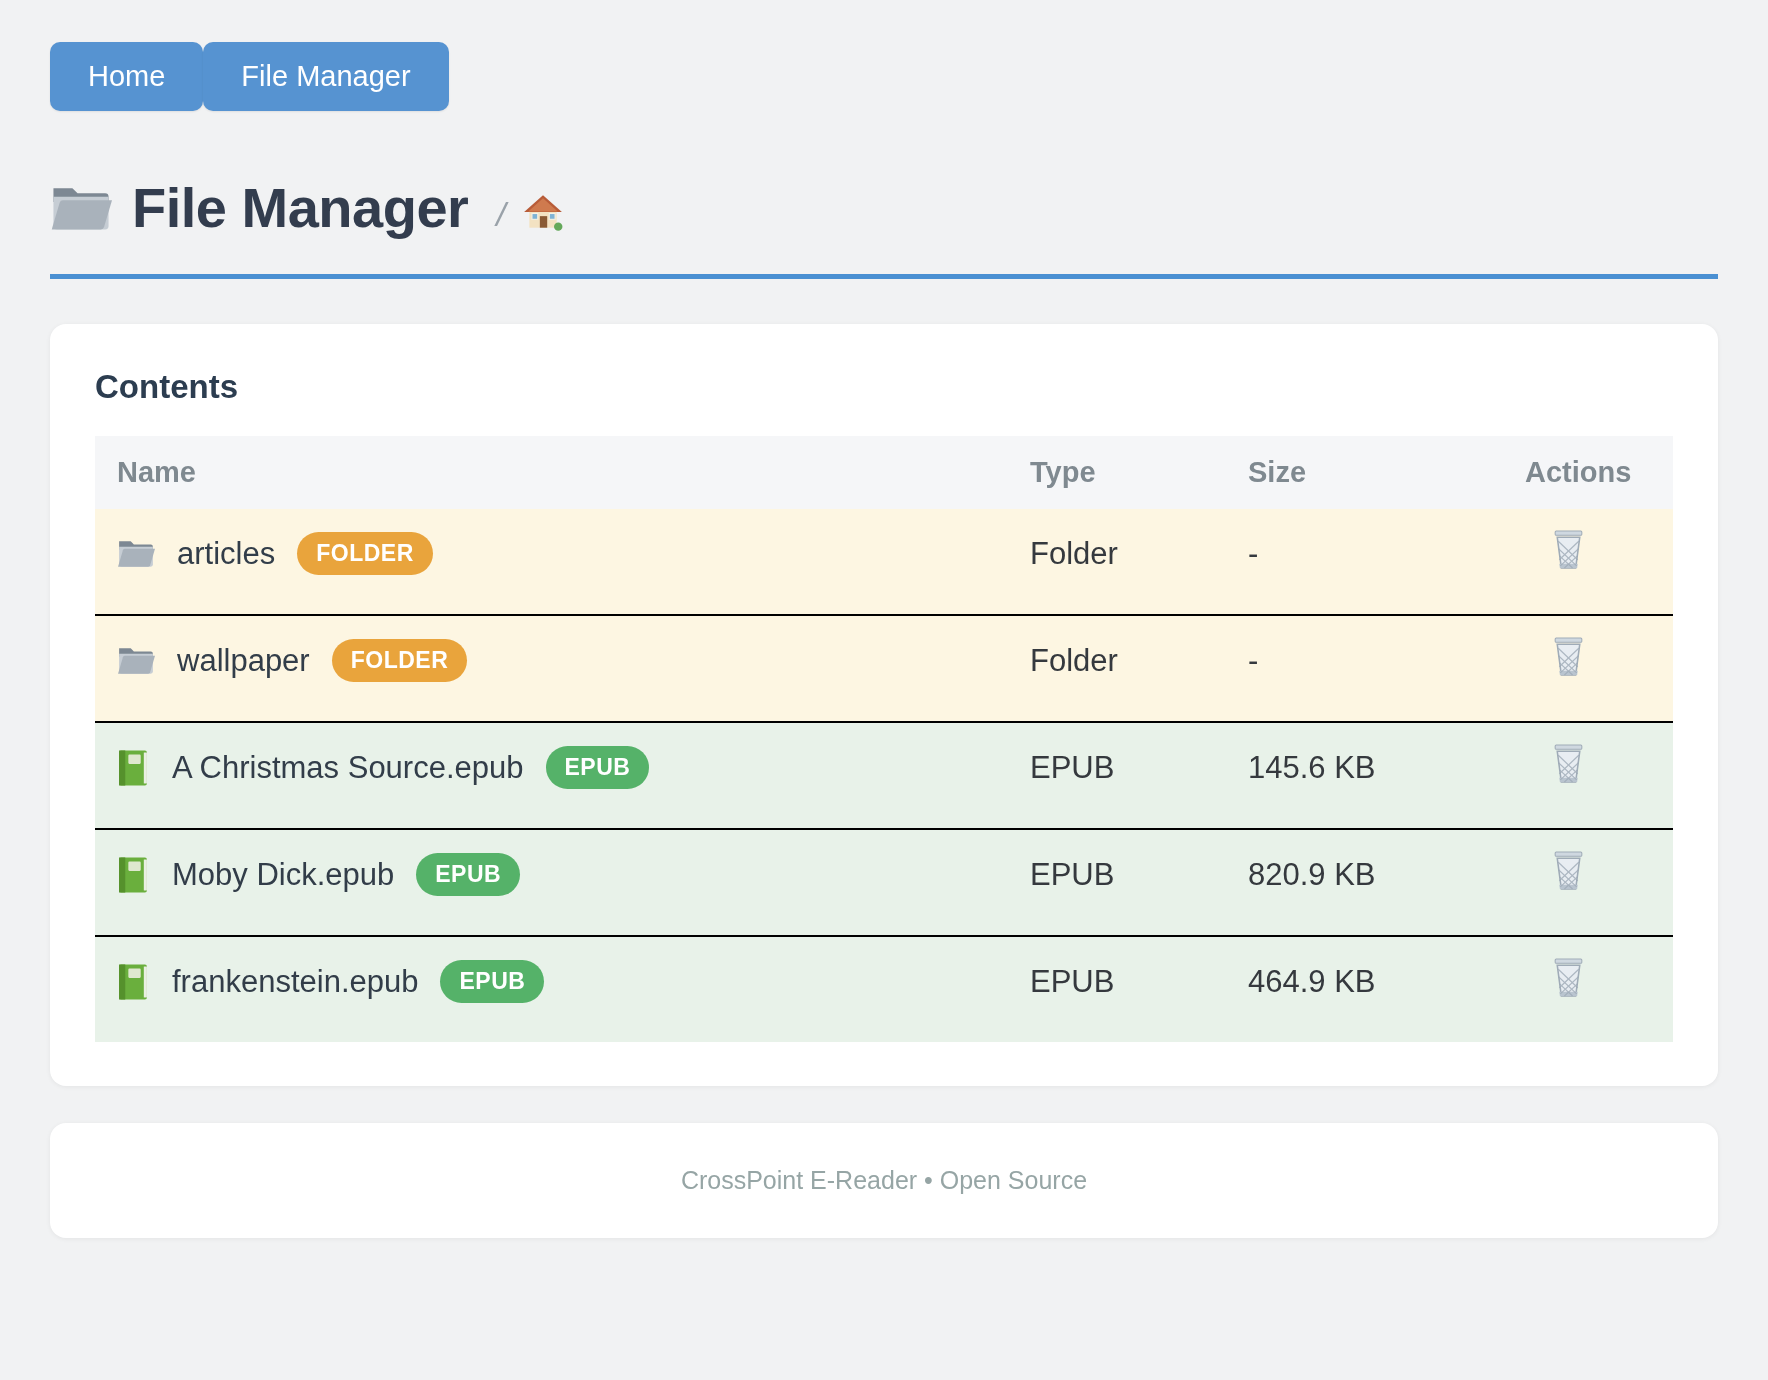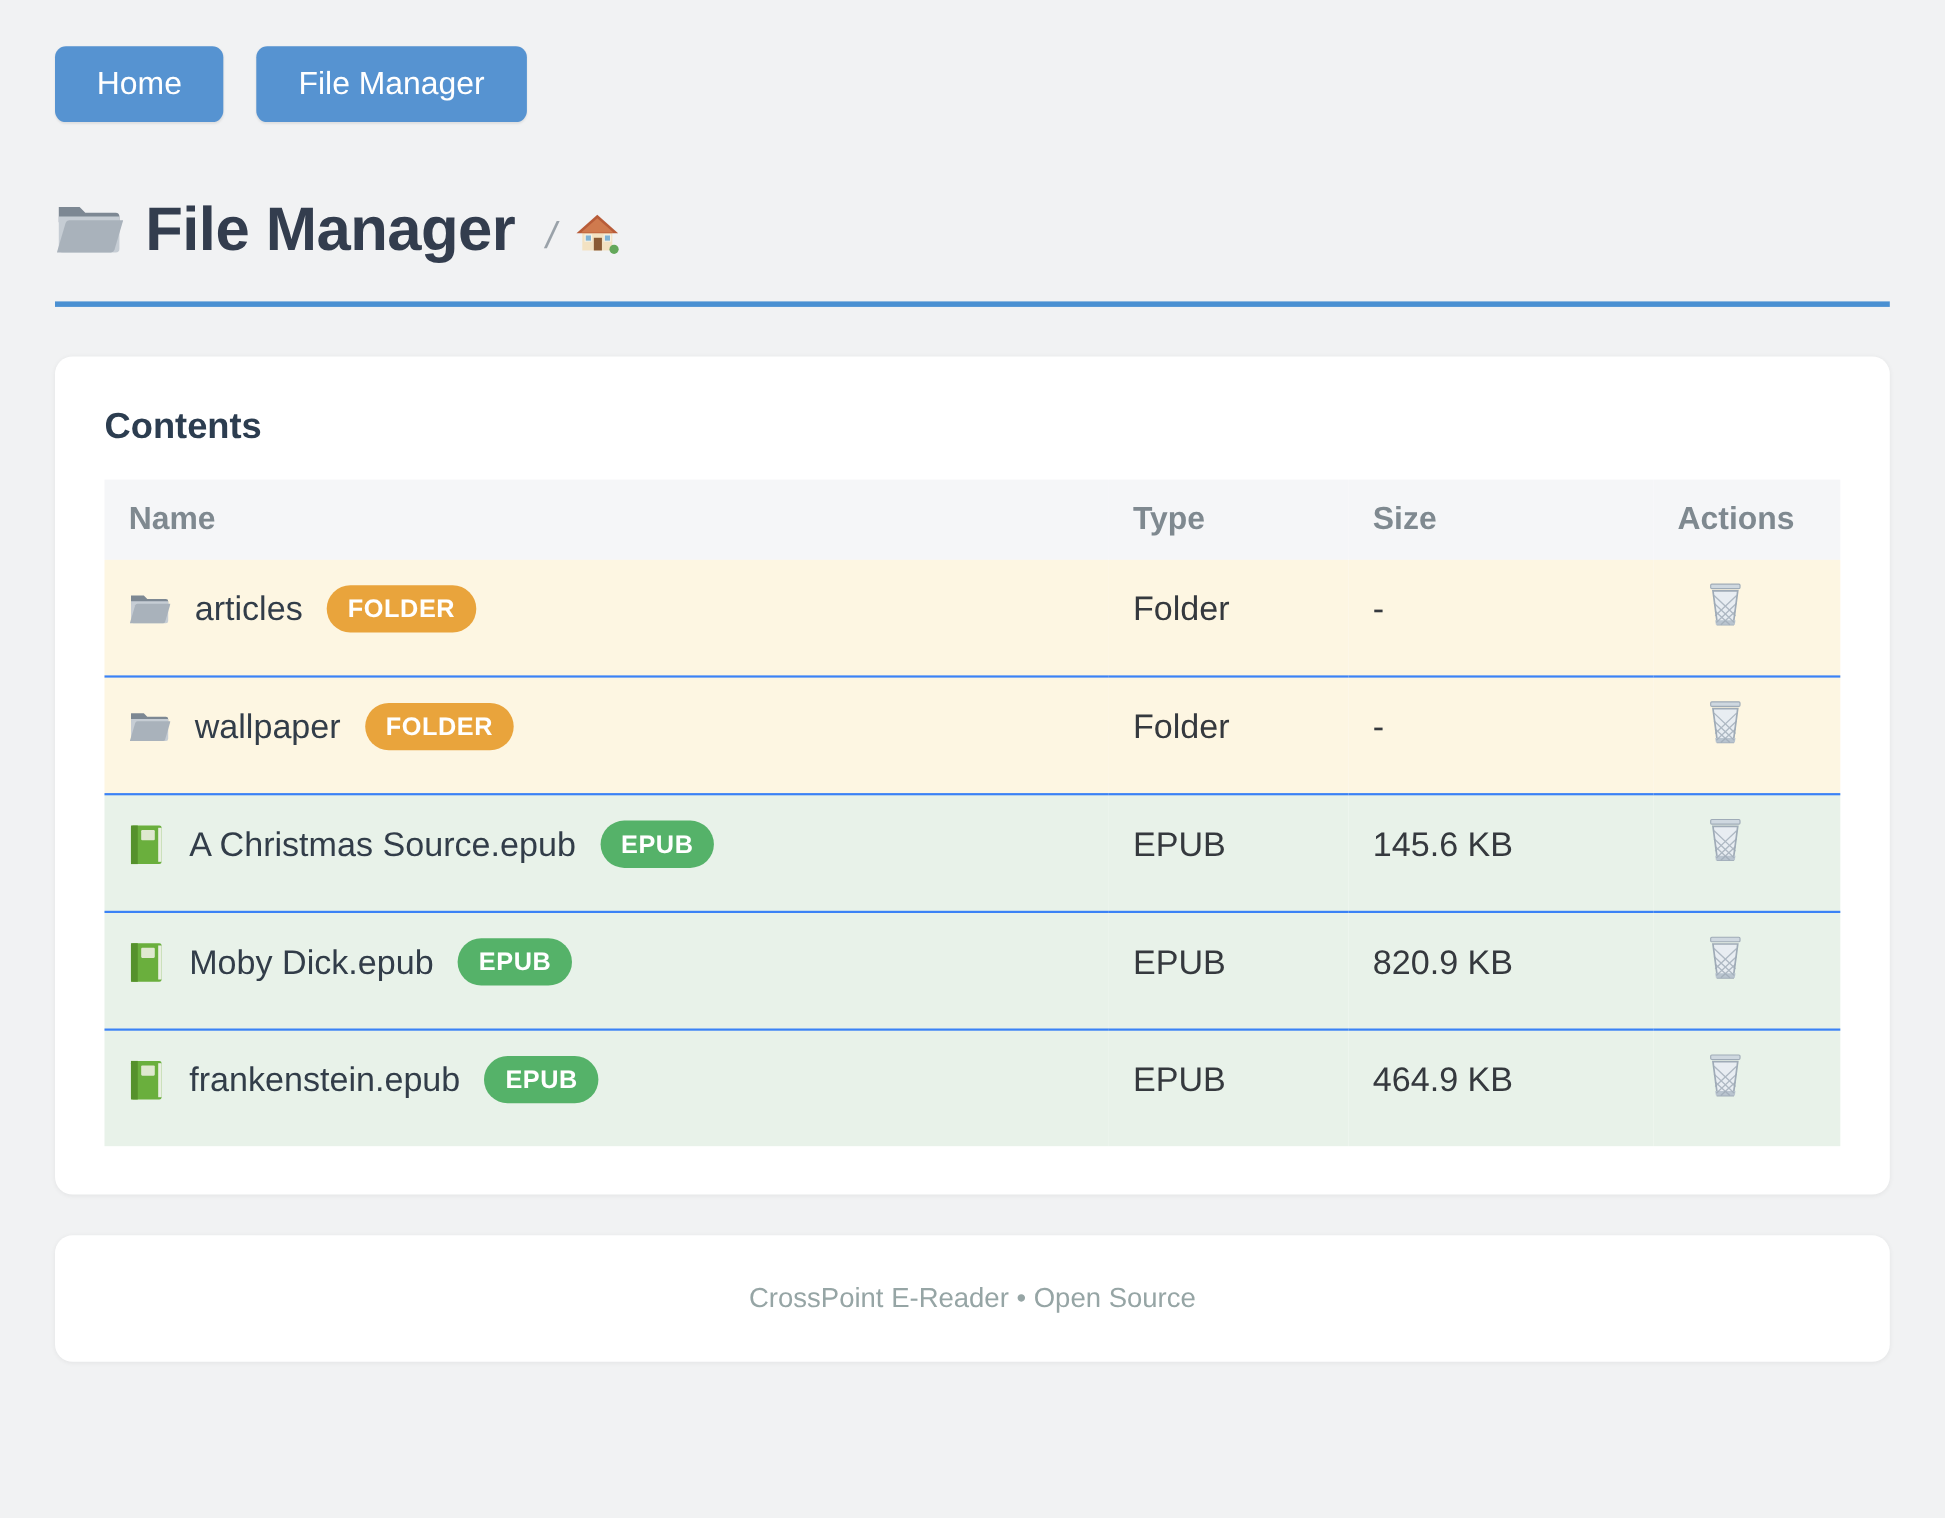--- a/index.html
+++ b/index.html
@@ -7,21 +7,21 @@
   body {
     width: 1768px;
     height: 1380px;
     font-family: "Liberation Sans", "DejaVu Sans", sans-serif;
     color: #35393e;
     overflow: hidden;
   }
   .page { padding: 42px 50px 0 50px; }
 
   
-  .nav-row { display: flex; gap: 30px; }
+  .nav-row { display: flex; }
   .nav-btn {
     background: #5693d1;
     color: #ffffff;
     border: none;
     border-radius: 10px;
     font-family: inherit;
     font-size: 29px;
     padding: 18px 38px;
     cursor: pointer;
     box-shadow: 0 1px 2px rgba(0,0,0,0.08);
@@ -117,21 +117,21 @@
     padding: 20px 0 20px 22px;
   }
   table.files tbody td {
     font-size: 31px;
     color: #35393e;
     padding: 20px 0 36px 22px;
     vertical-align: middle;
   }
   tr.row-folder { background: #fdf6e2; }
   tr.row-epub   { background: #e8f2e9; }
-  tbody tr + tr td { border-top: 2px solid #3b82f6; }
+  tbody tr + tr td { border-top: 2px solid #000000; }
 
   .name-cell-inner { display: flex; align-items: center; gap: 22px; }
   .file-icon { display: inline-flex; flex: 0 0 auto; }
   .file-name { color: #323d49; cursor: pointer; }
   .badge {
     display: inline-block;
     color: #ffffff;
     font-size: 23px;
     font-weight: bold;
     letter-spacing: 0.5px;

